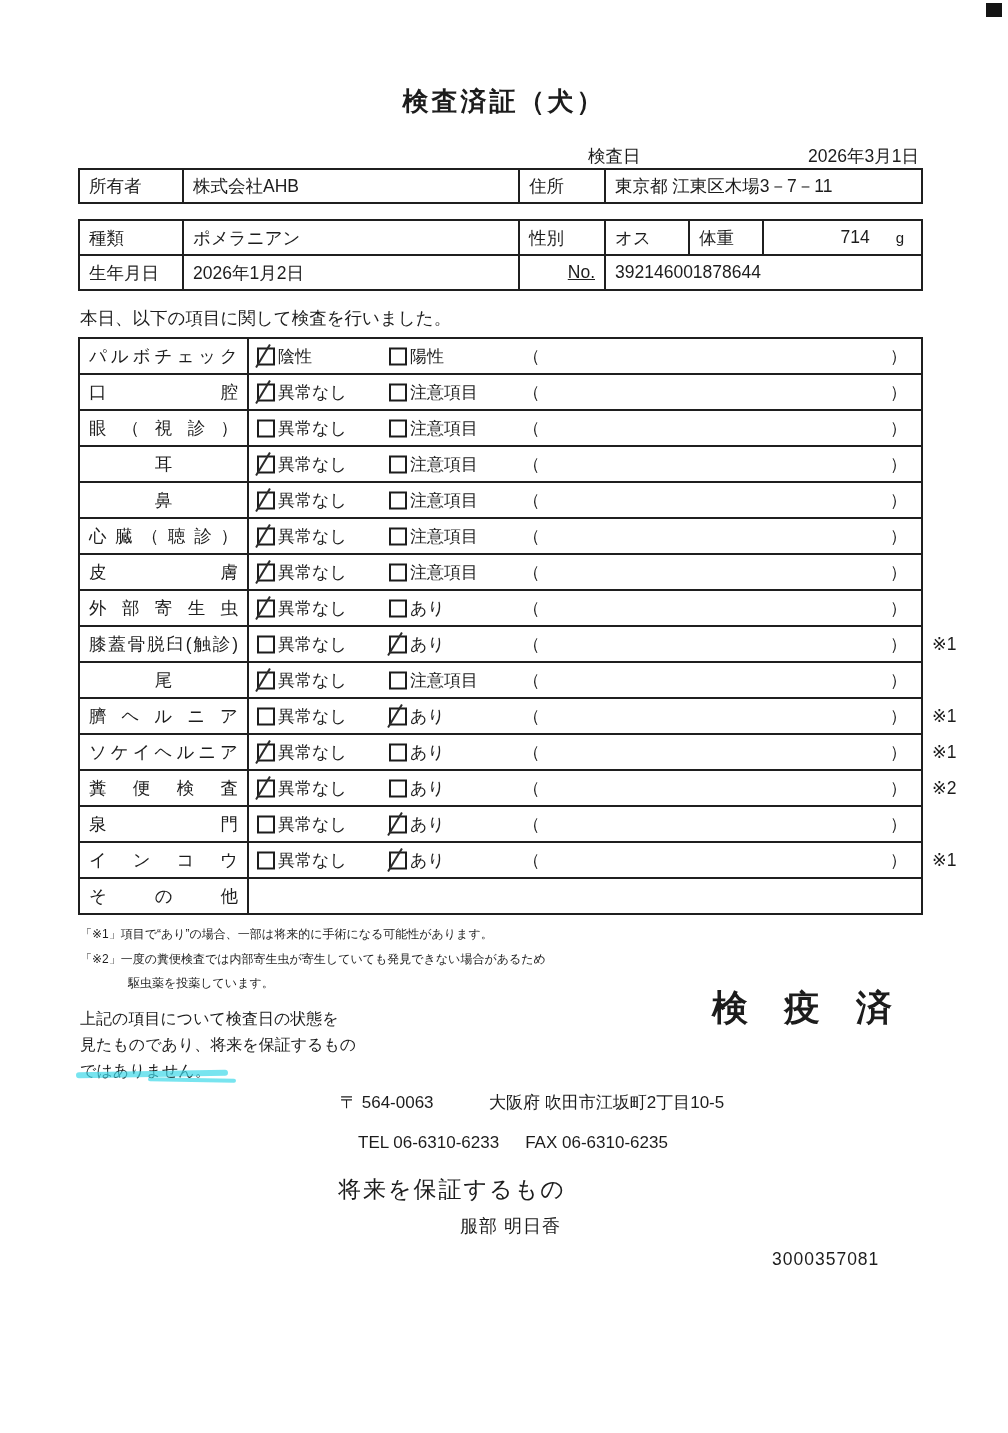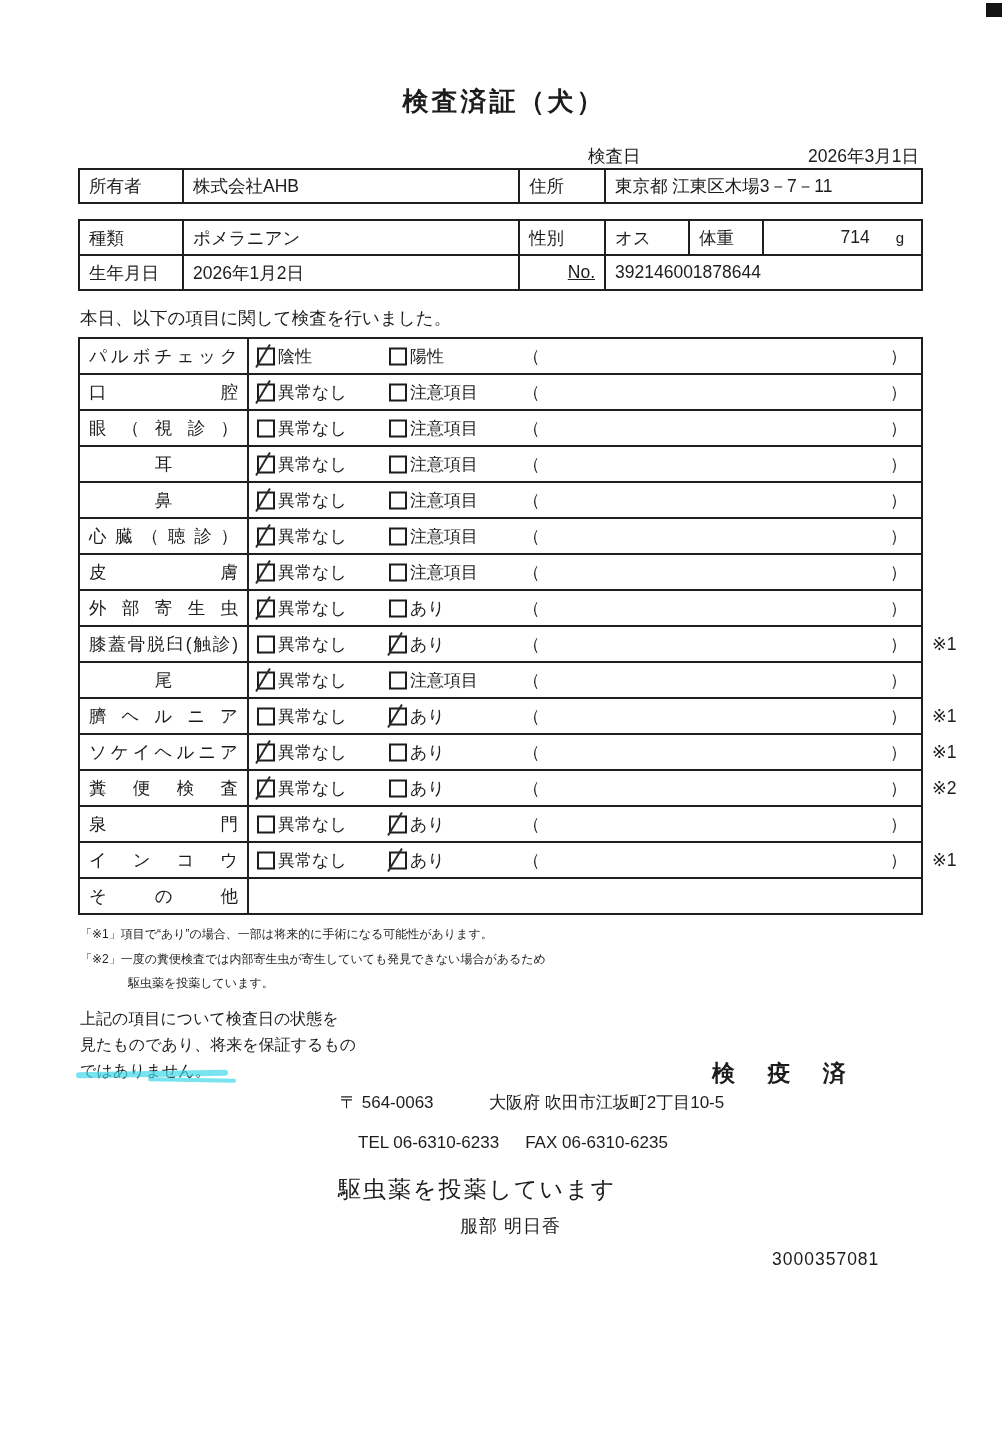--- a/index.html
+++ b/index.html
@@ -54,21 +54,21 @@
   .fn{position:absolute;font-size:12px;}
   .fn0{left:80px;top:926px;}
   .fn1{left:80px;top:951px;}
   .fn2{left:128px;top:975px;}
 
   .disclaimer{position:absolute;left:80px;top:1006px;font-size:16px;line-height:26px;}
   .marker{position:absolute;background:#3fd9e8;opacity:.7;border-radius:3px;}
   .marker.m1{left:76px;top:1071px;width:152px;height:6px;transform:rotate(-1deg);}
   .marker.m2{left:148px;top:1078px;width:88px;height:4px;transform:rotate(1deg);}
 
-  .stamp{position:absolute;left:712px;top:1058px;font-size:23px;font-weight:600;
+  .stamp{position:absolute;left:712px;top:984px;font-size:36px;font-weight:600;
     letter-spacing:13px;white-space:nowrap;}
 
   .postal{position:absolute;left:340px;top:1091px;font-size:17px;}
   .addr2{position:absolute;left:489px;top:1091px;font-size:17px;}
   .telline{position:absolute;left:358px;top:1133px;font-size:17px;display:flex;gap:26px;justify-content:space-between;}
   .clinic{position:absolute;left:338px;top:1174px;font-size:23px;letter-spacing:2px;}
   .vet{position:absolute;left:460px;top:1214px;font-size:18px;letter-spacing:1px;}
   .serial{position:absolute;left:772px;top:1249px;font-size:17.5px;letter-spacing:1px;}
 </style>
 </head>
@@ -494,17 +494,17 @@
   <div class="marker m2"></div>
 
   <div class="stamp">検 疫 済</div>
 
   <div class="postal">〒 564-0063</div>
   <div class="addr2">大阪府 吹田市江坂町2丁目10-5</div>
   <div class="telline">
     <span>TEL 06-6310-6233</span>
     <span>FAX 06-6310-6235</span>
   </div>
-  <div class="clinic">駆虫薬を投薬しています</div>
+  <div class="clinic">将来を保証するもの</div>
   <div class="vet">服部 明日香</div>
   <div class="serial">3000357081</div>
 
 </div>
 
 </body></html>

